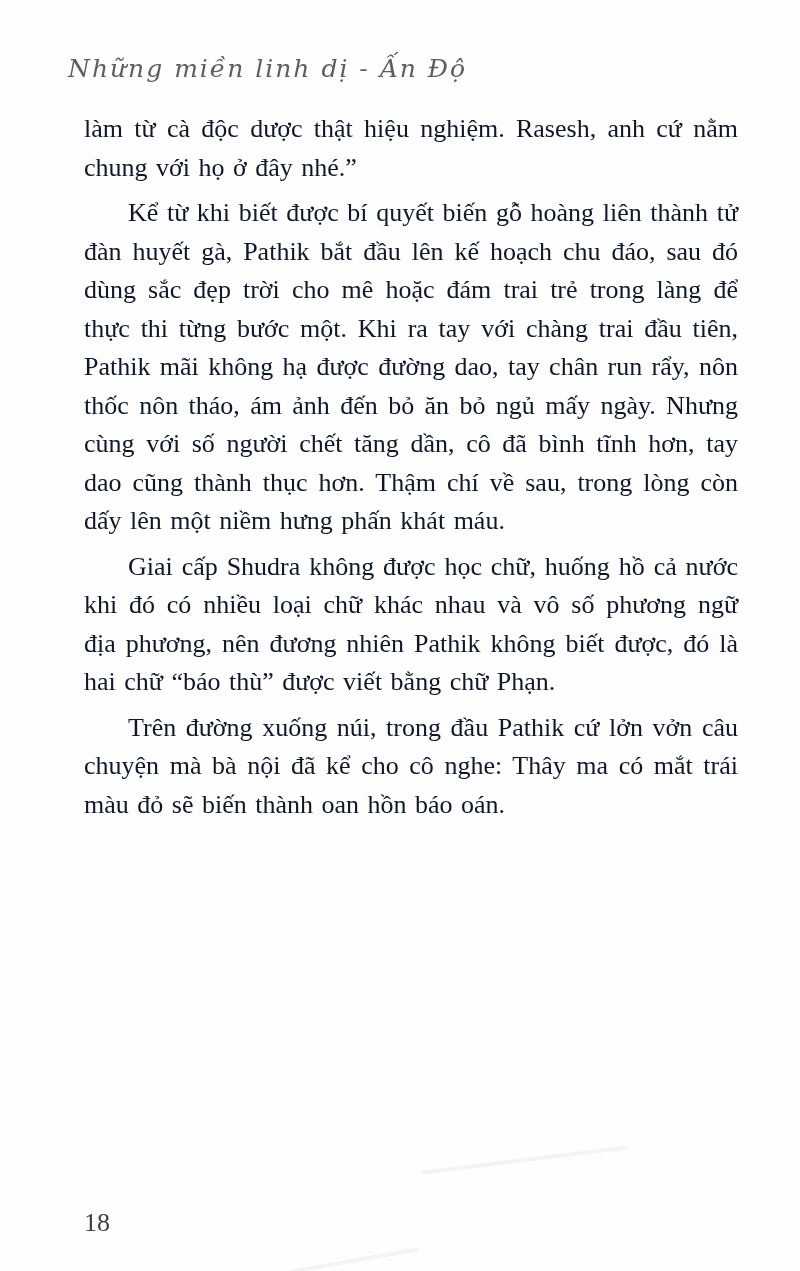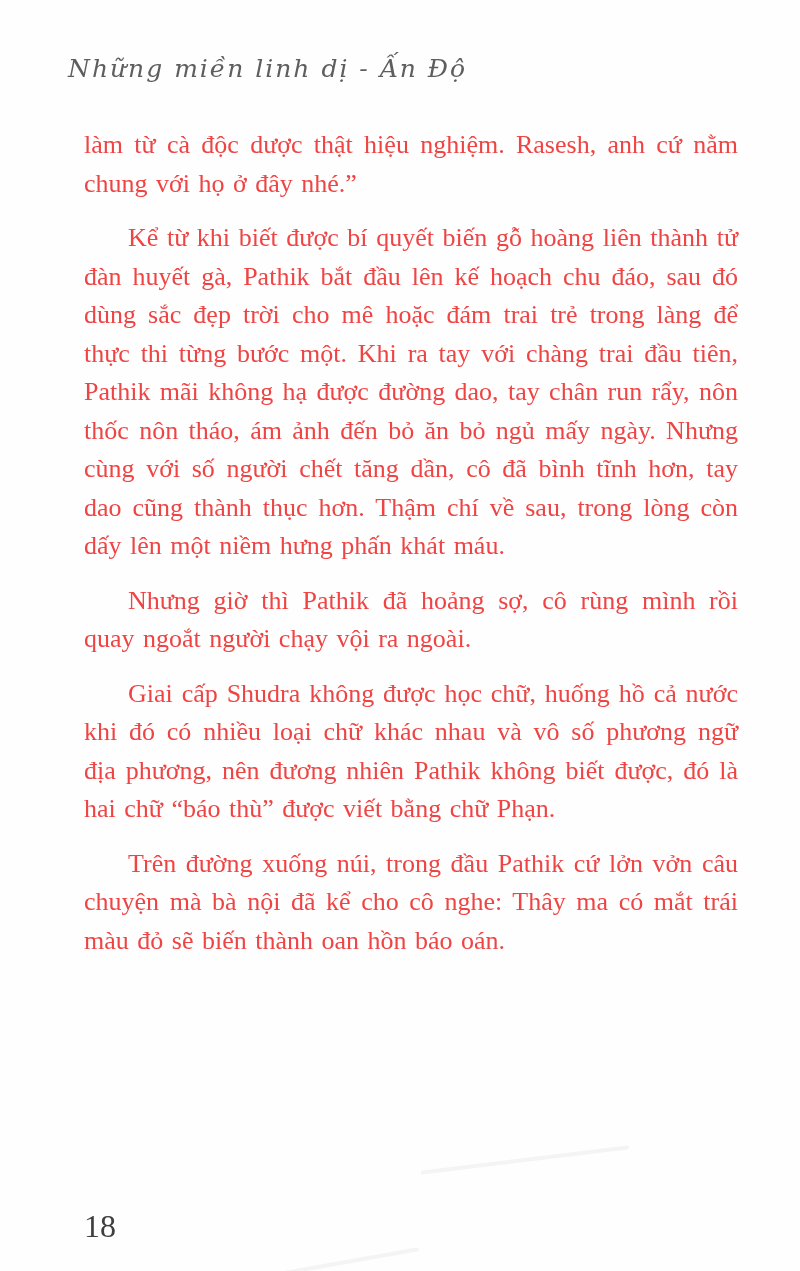--- a/index.html
+++ b/index.html
@@ -26,38 +26,38 @@
     color: #5e5e5e;
     white-space: nowrap;
   }
   .content {
     position: absolute;
     left: 84px;
     top: 110px;
     width: 654px;
   }
   .content p {
-    margin: 16px 0 7px 0;
+    margin: 0 0 7px 0;
     font-family: "Liberation Serif", serif;
     font-size: 26px;
     line-height: 38.5px;
     text-align: justify;
     text-indent: 44px;
-    color: #ef4444;
+    color: #0f172a;
     word-spacing: 2px;
   }
   .content p.continued {
     text-indent: 0;
   }
   .page-number {
     position: absolute;
     left: 84px;
     top: 1208px;
     font-family: "Liberation Serif", serif;
-    font-size: 32px;
+    font-size: 26px;
     color: #3f3f3f;
   }
   .smudge {
     position: absolute;
     background: #9a9a9a;
     opacity: 0.10;
     border-radius: 3px;
     pointer-events: none;
   }
   .smudge-1 {
@@ -78,21 +78,20 @@
 </head>
 <body>
 
 <div class="page">
 
   <div class="running-header">Những miền linh dị - Ấn Độ</div>
 
   <div class="content">
     <p class="continued">làm từ cà độc dược thật hiệu nghiệm. Rasesh, anh cứ nằm chung với họ ở đây nhé.”</p>
     <p>Kể từ khi biết được bí quyết biến gỗ hoàng liên thành tử đàn huyết gà, Pathik bắt đầu lên kế hoạch chu đáo, sau đó dùng sắc đẹp trời cho mê hoặc đám trai trẻ trong làng để thực thi từng bước một. Khi ra tay với chàng trai đầu tiên, Pathik mãi không hạ được đường dao, tay chân run rẩy, nôn thốc nôn tháo, ám ảnh đến bỏ ăn bỏ ngủ mấy ngày. Nhưng cùng với số người chết tăng dần, cô đã bình tĩnh hơn, tay dao cũng thành thục hơn. Thậm chí về sau, trong lòng còn dấy lên một niềm hưng phấn khát máu.</p>
-    <p>Nhưng giờ thì Pathik đã hoảng sợ, cô rùng mình rồi quay ngoắt người chạy vội ra ngoài.</p>
     <p>Giai cấp Shudra không được học chữ, huống hồ cả nước khi đó có nhiều loại chữ khác nhau và vô số phương ngữ địa phương, nên đương nhiên Pathik không biết được, đó là hai chữ “báo thù” được viết bằng chữ Phạn.</p>
     <p>Trên đường xuống núi, trong đầu Pathik cứ lởn vởn câu chuyện mà bà nội đã kể cho cô nghe: Thây ma có mắt trái màu đỏ sẽ biến thành oan hồn báo oán.</p>
   </div>
 
   <div class="page-number">18</div>
 
   <div class="smudge smudge-1"></div>
   <div class="smudge smudge-2"></div>
 
 </div>

